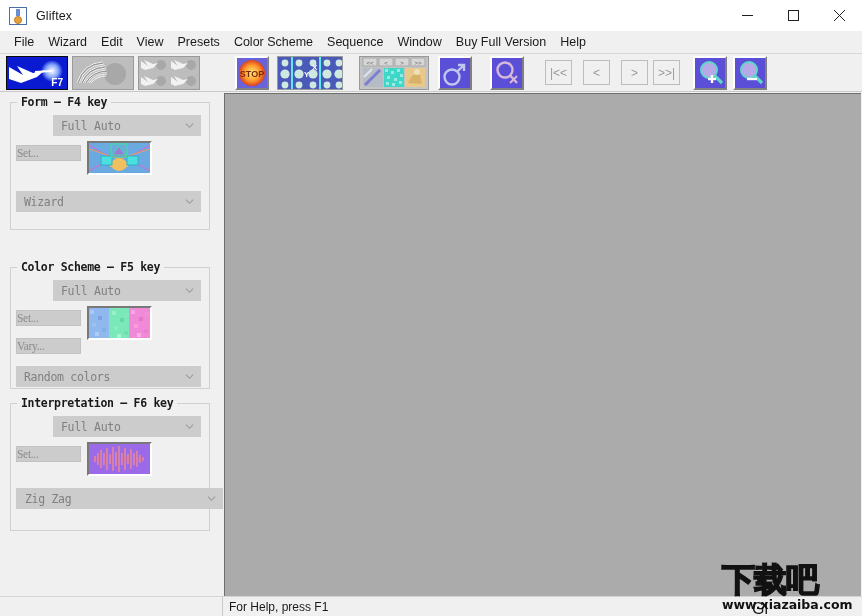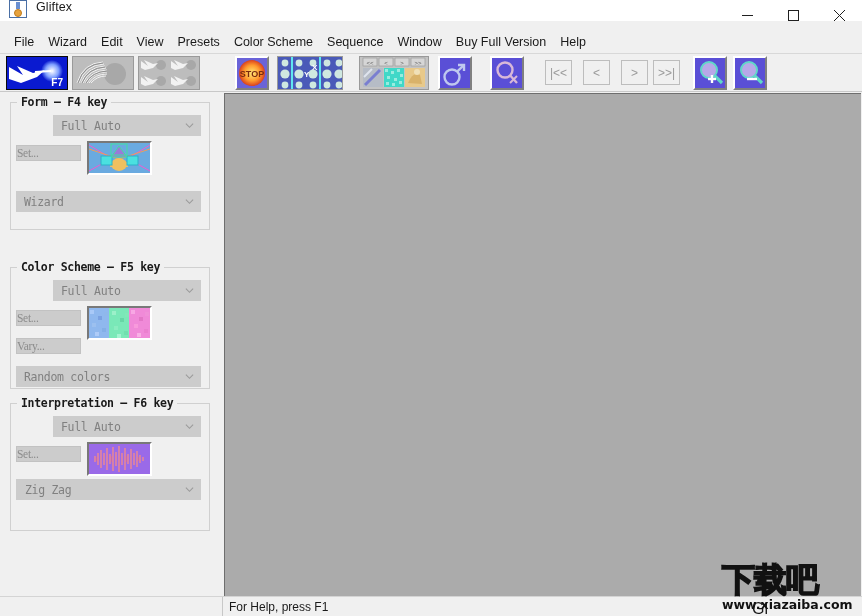--- a/index.html
+++ b/index.html
@@ -13,23 +13,23 @@
   #app {
     position: relative;
     width: 862px; height: 616px;
     background: #f0f0f0;
     overflow: hidden;
   }
 
   
   #titlebar {
     position: absolute; left: 0; top: 0;
-    width: 862px; height: 21px;
+    width: 862px; height: 31px;
     background: #ffffff;
-    display: flex; 
+    display: flex; align-items: center;
   }
   #app-icon {
     width: 18px; height: 18px;
     margin-left: 9px; margin-right: 9px;
     border: 1px solid #4a6fa5;
     background: #ffffff;
     position: relative;
     flex: 0 0 auto;
   }
   #app-icon .medal-ribbon {
@@ -592,21 +592,21 @@
           </g>
           <g stroke="#e06a88" stroke-width="0.8" opacity="0.8">
             <line x1="7.5" y1="13" x2="7.5" y2="17"></line>
               <line x1="22.5" y1="12" x2="22.5" y2="18"></line>
             <line x1="37.5" y1="12" x2="37.5" y2="18"></line>
               <line x1="49.5" y1="13" x2="49.5" y2="17"></line>
           </g>
         </svg>
       </div>
 
-      <div class="combo" style="left:5px; top:75px; width:185px;padding-left:8px;">
+      <div class="combo" style="left:5px; top:84px; width:207px;padding-left:8px;">
         <span>Zig Zag</span>
         <svg class="chev" viewBox="0 0 10 10">
             <path d="M1 3 L5 7 L9 3" fill="none" stroke="#9a9a9a" stroke-width="1.2"></path>
           </svg>
       </div>
     </div>
   </div>
 
   <div id="canvas-wrap">
     <div id="canvas"></div>

